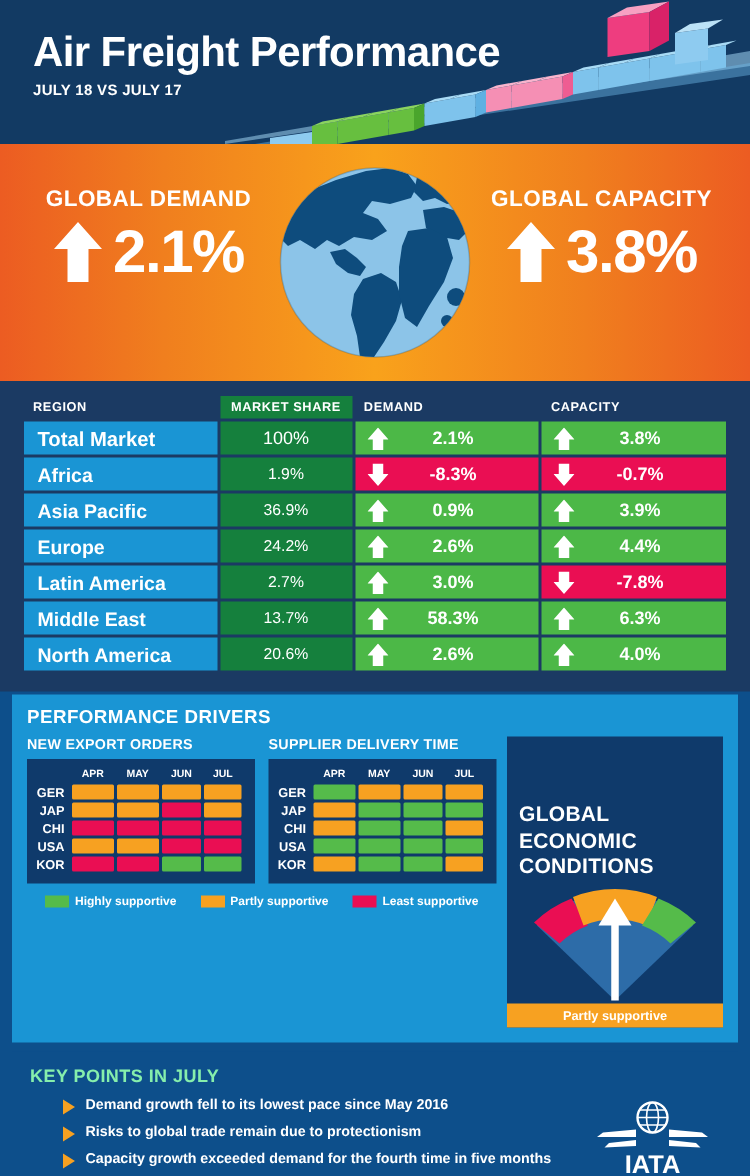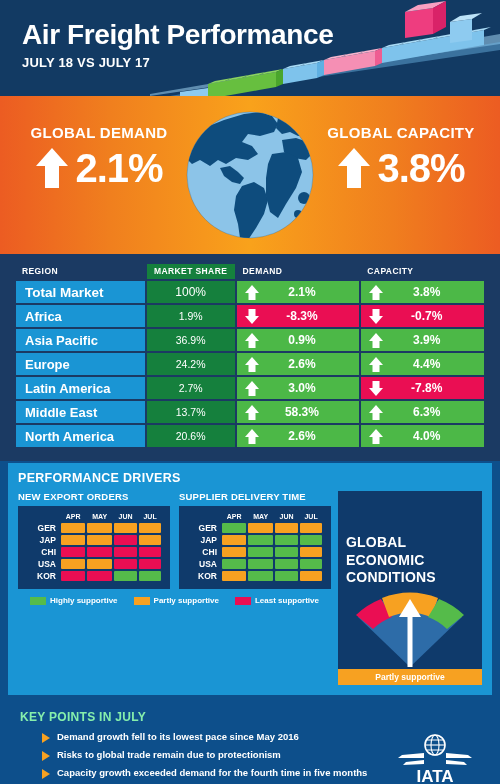--- a/index.html
+++ b/index.html
@@ -25,21 +25,21 @@
   .header-text { position: absolute; left: 22px; top: 20px; z-index: 5; }
   .header-title {
     color: #ffffff;
     font-size: 28px;
     font-weight: bold;
     letter-spacing: -0.4px;
     line-height: 1.05;
   }
   .header-sub {
     color: #ffffff;
-    font-size: 13px;
+    font-size: 10px;
     font-weight: bold;
     letter-spacing: 0.2px;
     margin-top: 6px;
   }
   .conveyor { position: absolute; right: 0; top: 0; width: 350px; height: 96px; }
 
   
   .band {
     position: relative;
     height: 158px;
@@ -116,21 +116,21 @@
     letter-spacing: 0.3px; margin-bottom: 6px;
   }
   .drivers-body { display: flex; gap: 7px; align-items: stretch; }
   .grids-wrap { flex: 1 1 auto; }
   .grids-row { display: flex; gap: 9px; }
   .grid-block { flex: 1 1 0; min-width: 0; }
   .grid-title {
     color: #ffffff; font-size: 9.5px; font-weight: bold;
     letter-spacing: 0.2px; margin-bottom: 4px;
   }
-  .grid-box { background: #0f3a6b; padding: 5px 7px 6px 13px; }
+  .grid-box { background: #0f3a6b; padding: 5px 7px 6px 0; }
   .hm { border-collapse: separate; border-spacing: 2px; width: 100%; }
   .hm th.mon {
     color: #ffffff; font-size: 7px; font-weight: bold;
     text-align: center; padding-bottom: 1px;
   }
   .hm th.corner { width: 26px; }
   .hm td.lbl {
     color: #ffffff; font-size: 8.5px; font-weight: bold;
     text-align: right; padding-right: 3px; width: 26px;
     white-space: nowrap;

